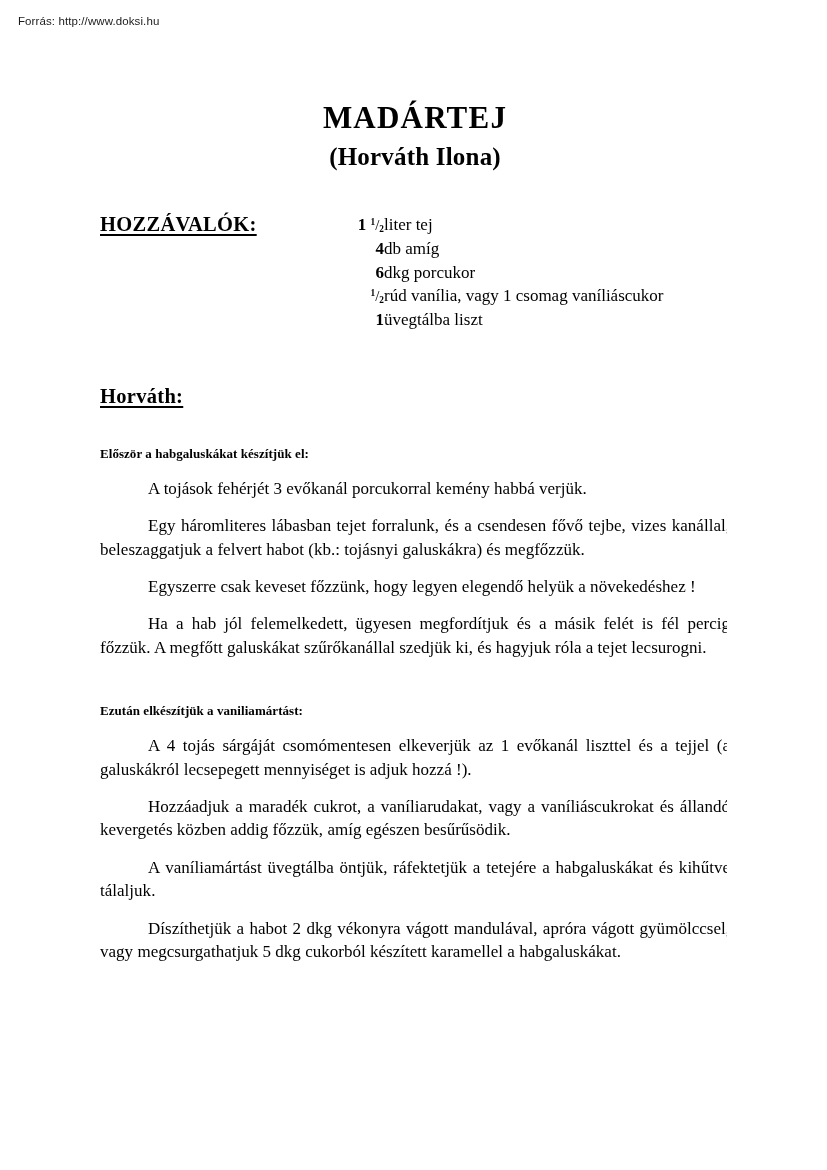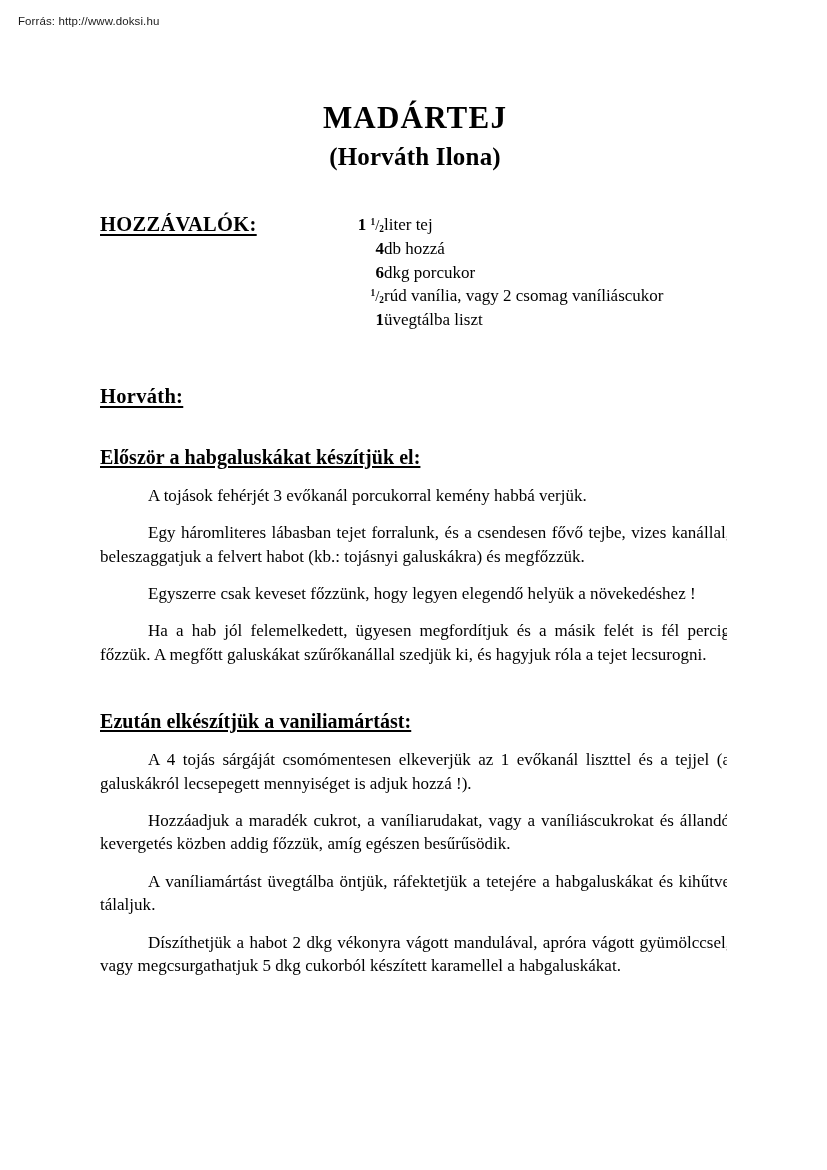--- a/index.html
+++ b/index.html
@@ -124,23 +124,22 @@
   }
   .prep-heading {
     font-size: 20.5px;
     font-weight: bold;
     text-decoration: underline;
     text-underline-offset: 3px;
     letter-spacing: 0.3px;
     display: inline-block;
   }
   .sub-heading {
-    font-size: 20px;
-    font-weight: bold;
-    text-decoration: underline;
+    font-size: 13px;
+    font-weight: bold;
     text-underline-offset: 2px;
     display: inline-block;
     letter-spacing: 0.05px;
     margin-top: 12px;
   }
   .subsection {
     margin-top: 26px;
   }
   .subsection.second {
     margin-top: 32px;
@@ -175,29 +174,29 @@
     <div class="ingredients-section">
       <div class="section-heading ingredients-heading">HOZZÁVALÓK:</div>
       <table class="ingredients-table">
         <tbody id="ingredients-body">
             <tr>
               <td class="qty-cell"><span>1</span> <span class="frac"><sup>1</sup><span class="slash">/</span><sub>2</sub></span></td>
               <td class="unit-cell">liter tej</td>
             </tr>
             <tr>
               <td class="qty-cell"><span>4</span></td>
-              <td class="unit-cell">db hozzá</td>
+              <td class="unit-cell">db amíg</td>
             </tr>
             <tr>
               <td class="qty-cell"><span>6</span></td>
               <td class="unit-cell">dkg porcukor</td>
             </tr>
             <tr>
               <td class="qty-cell"><span class="frac"><sup>1</sup><span class="slash">/</span><sub>2</sub></span></td>
-              <td class="unit-cell">rúd vanília, vagy 2 csomag vaníliáscukor</td>
+              <td class="unit-cell">rúd vanília, vagy 1 csomag vaníliáscukor</td>
             </tr>
             <tr>
               <td class="qty-cell"><span>1</span></td>
               <td class="unit-cell">üvegtálba liszt</td>
             </tr>
           </tbody>
       </table>
     </div>
 
     <div class="prep-section">

